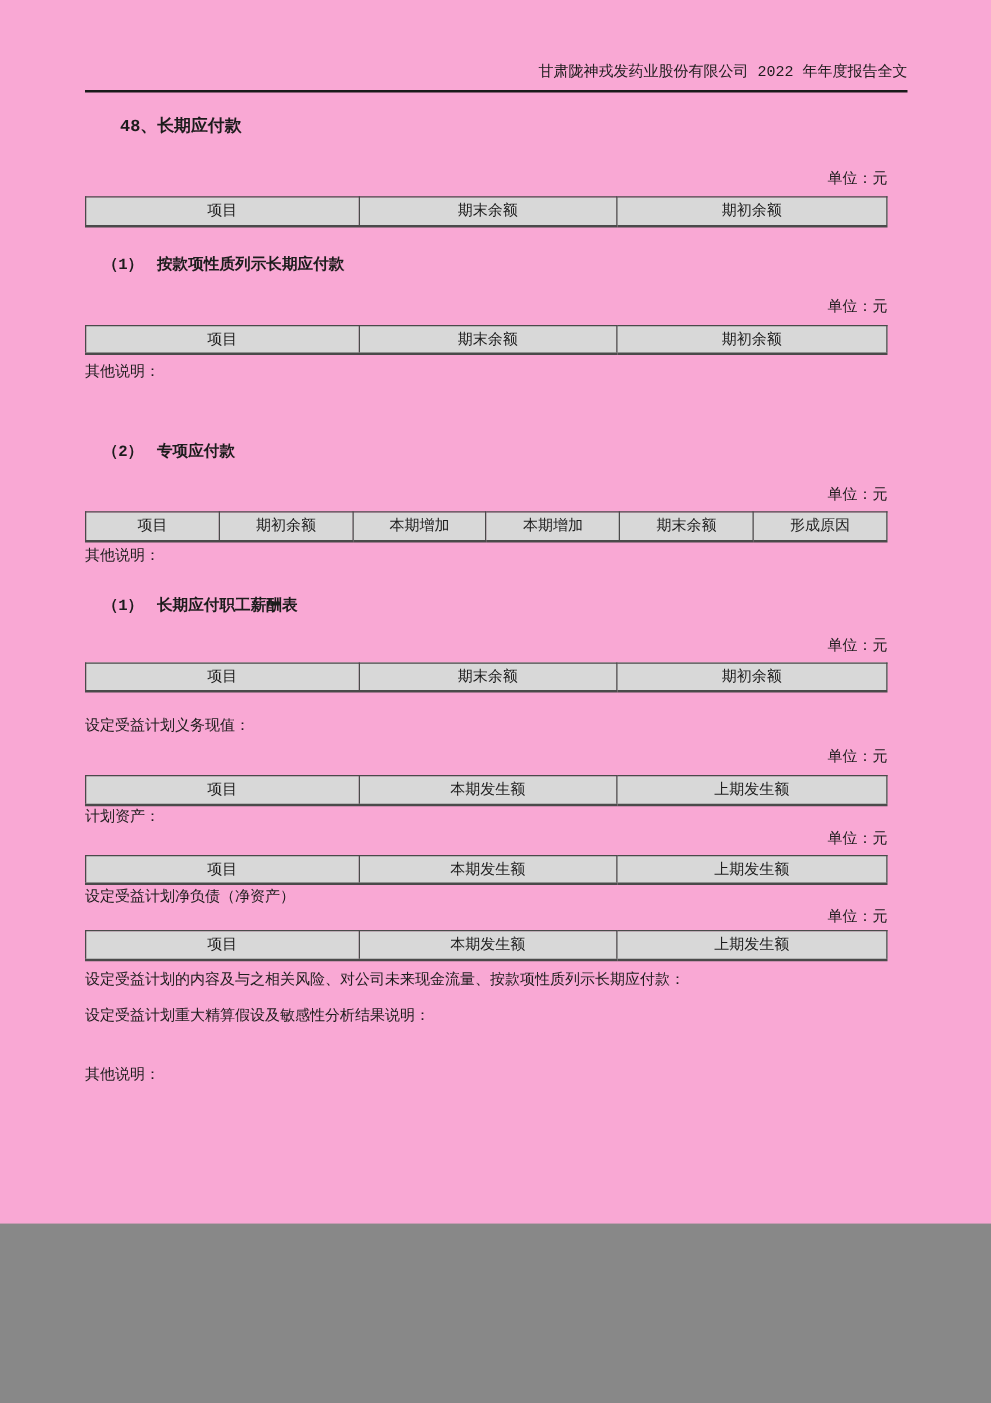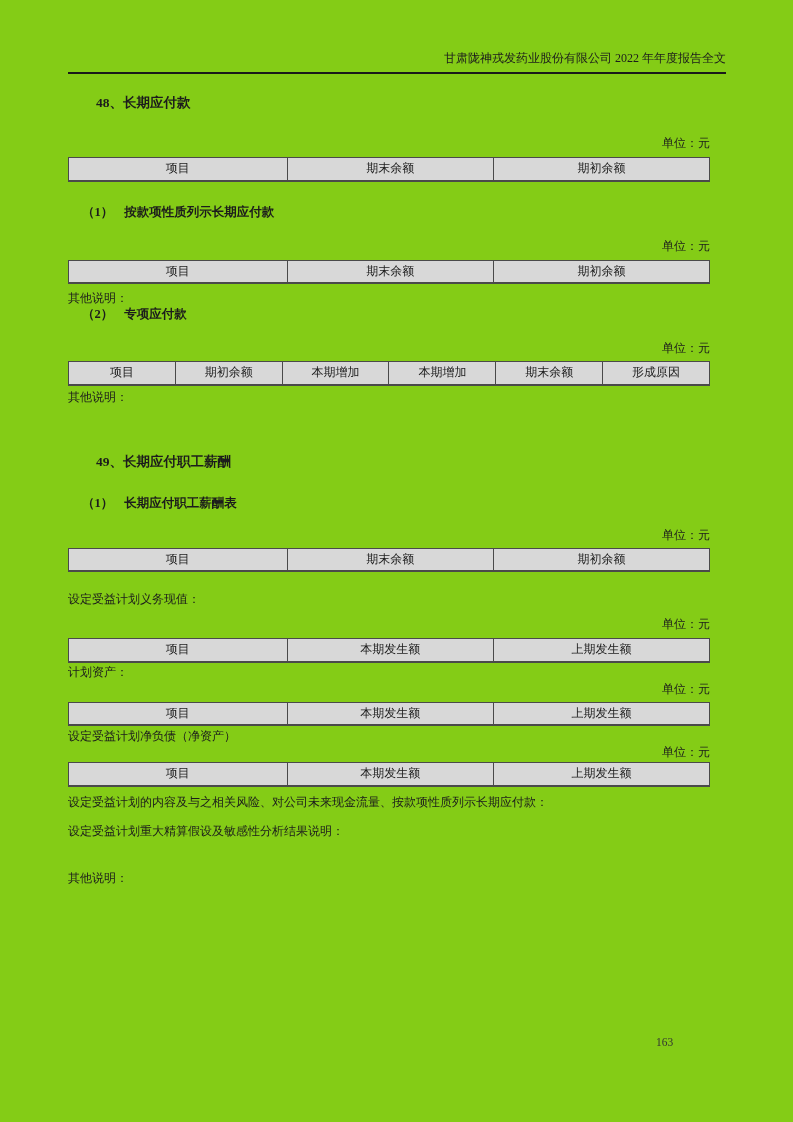--- a/index.html
+++ b/index.html
@@ -1,23 +1,23 @@
 <!DOCTYPE html>
 <html><head>
 <meta charset="utf-8">
 <style>
   * { margin: 0; padding: 0; box-sizing: border-box; }
   html, body { background: #888; }
   .page {
     position: relative;
     width: 793px;
-    height: 1122px;
-    background: #84cc16;
+    height: 979px;
+    background: #f9a8d4;
     margin: 0 auto;
-    font-family: Liberation Serif, serif;
+    font-family: Liberation Mono, monospace;
     color: #1c1c1c;
     overflow: hidden;
   }
   .content {
     position: absolute;
     left: 68px;
     top: 0;
     width: 658px;
   }
   .doc-header {
@@ -73,21 +73,21 @@
   table.t3 th.c3 { width: 33.7%; }
   table.t6 th { width: 16.66%; }
   
   .mt-h48   { margin-top: 20px; }
   .mt-unit1 { margin-top: 24px; }
   .mt-tbl1  { margin-top: 6px; }
   .mt-sub1  { margin-top: 22px; }
   .mt-unit2 { margin-top: 18px; }
   .mt-tbl2  { margin-top: 6px; }
   .mt-note1 { margin-top: 7px; }
-  .mt-sub2  { }
+  .mt-sub2  { margin-top: 48px; }
   .mt-unit3 { margin-top: 18px; }
   .mt-tbl3  { margin-top: 5px; }
   .mt-note2 { margin-top: 4px; }
   .mt-h49   { margin-top: 48px; }
   .mt-sub3  { margin-top: 24px; }
   .mt-unit4 { margin-top: 16px; }
   .mt-tbl4  { margin-top: 5px; }
   .mt-sub4  { margin-top: 18px; }
   .mt-dbo   { margin-top: 20px; }
   .mt-unit5 { margin-top: 10px; }
@@ -165,21 +165,20 @@
           <th>本期增加</th>
           <th>本期增加</th>
           <th>期末余额</th>
           <th>形成原因</th>
         </tr>
       </thead>
     </table>
 
     <div class="note mt-note2">其他说明：</div>
 
-    <div class="sec-heading mt-h49">49、长期应付职工薪酬</div>
 
     <div class="sub-heading mt-sub3">
       <span class="sub-num">（1）</span><span class="sub-text">长期应付职工薪酬表</span>
     </div>
 
     <div class="unit-row mt-unit4">单位：元</div>
 
     <table class="tbl t3 mt-tbl4">
       <thead>
         <tr>

